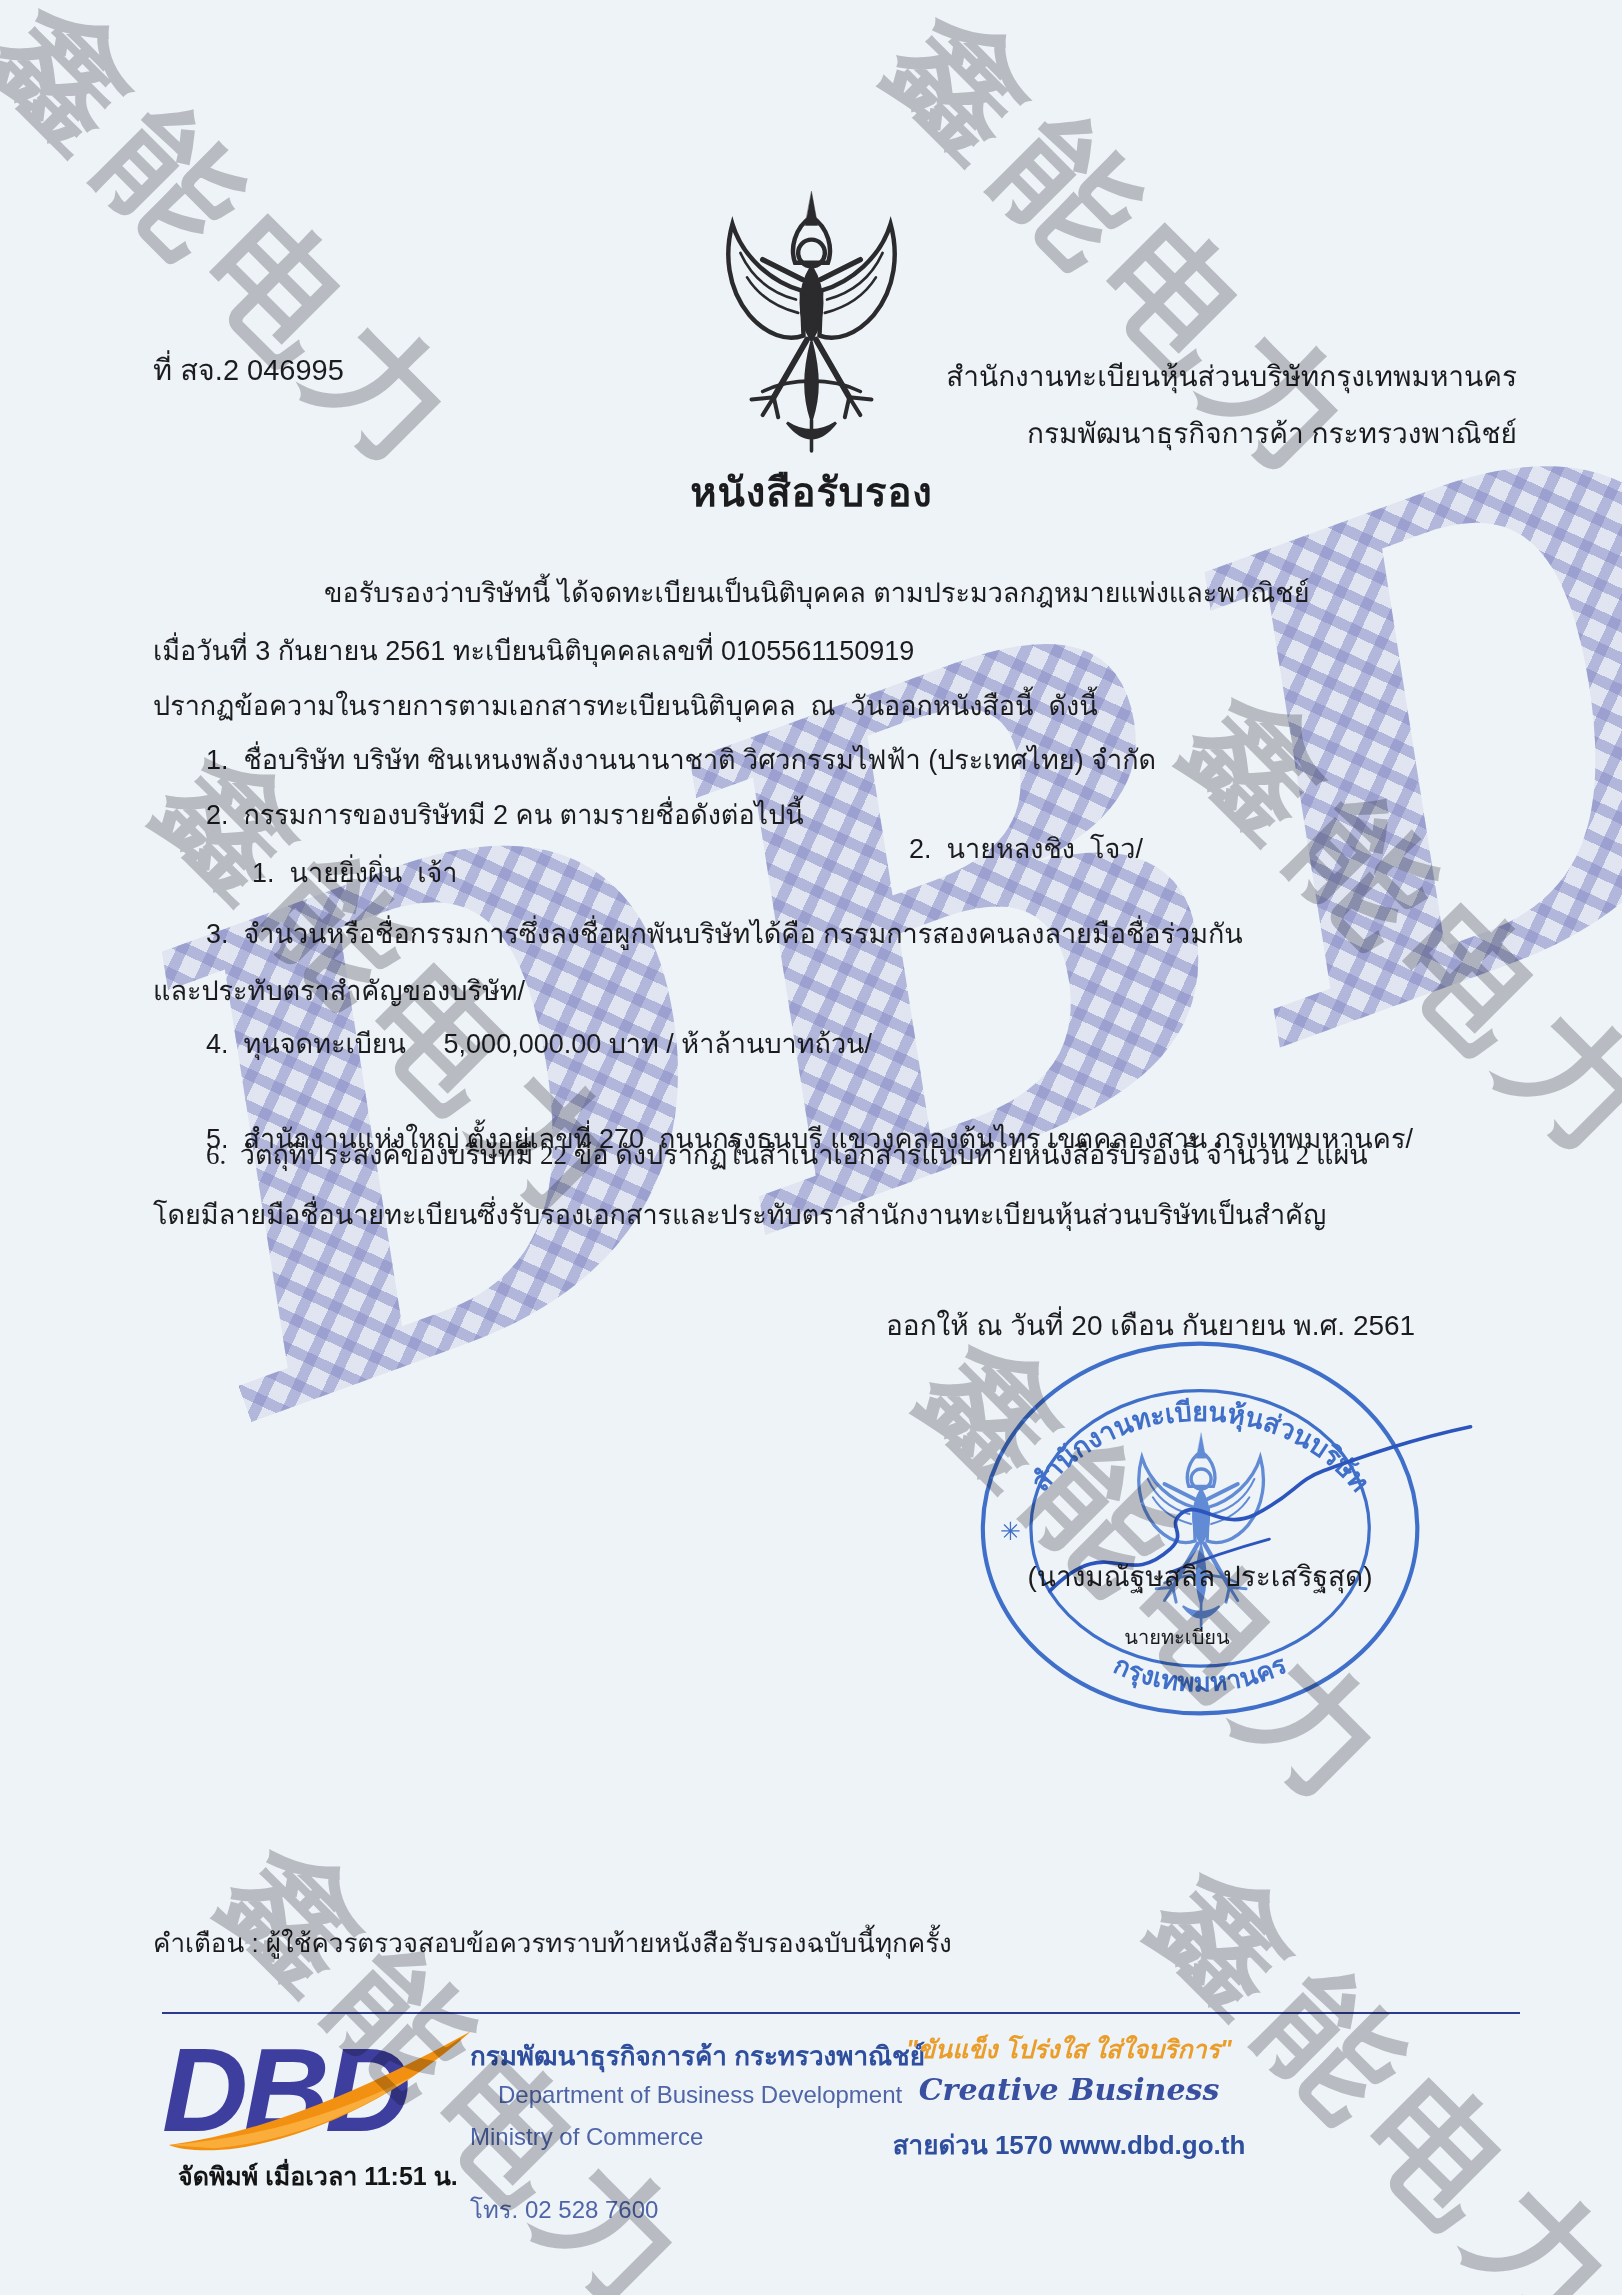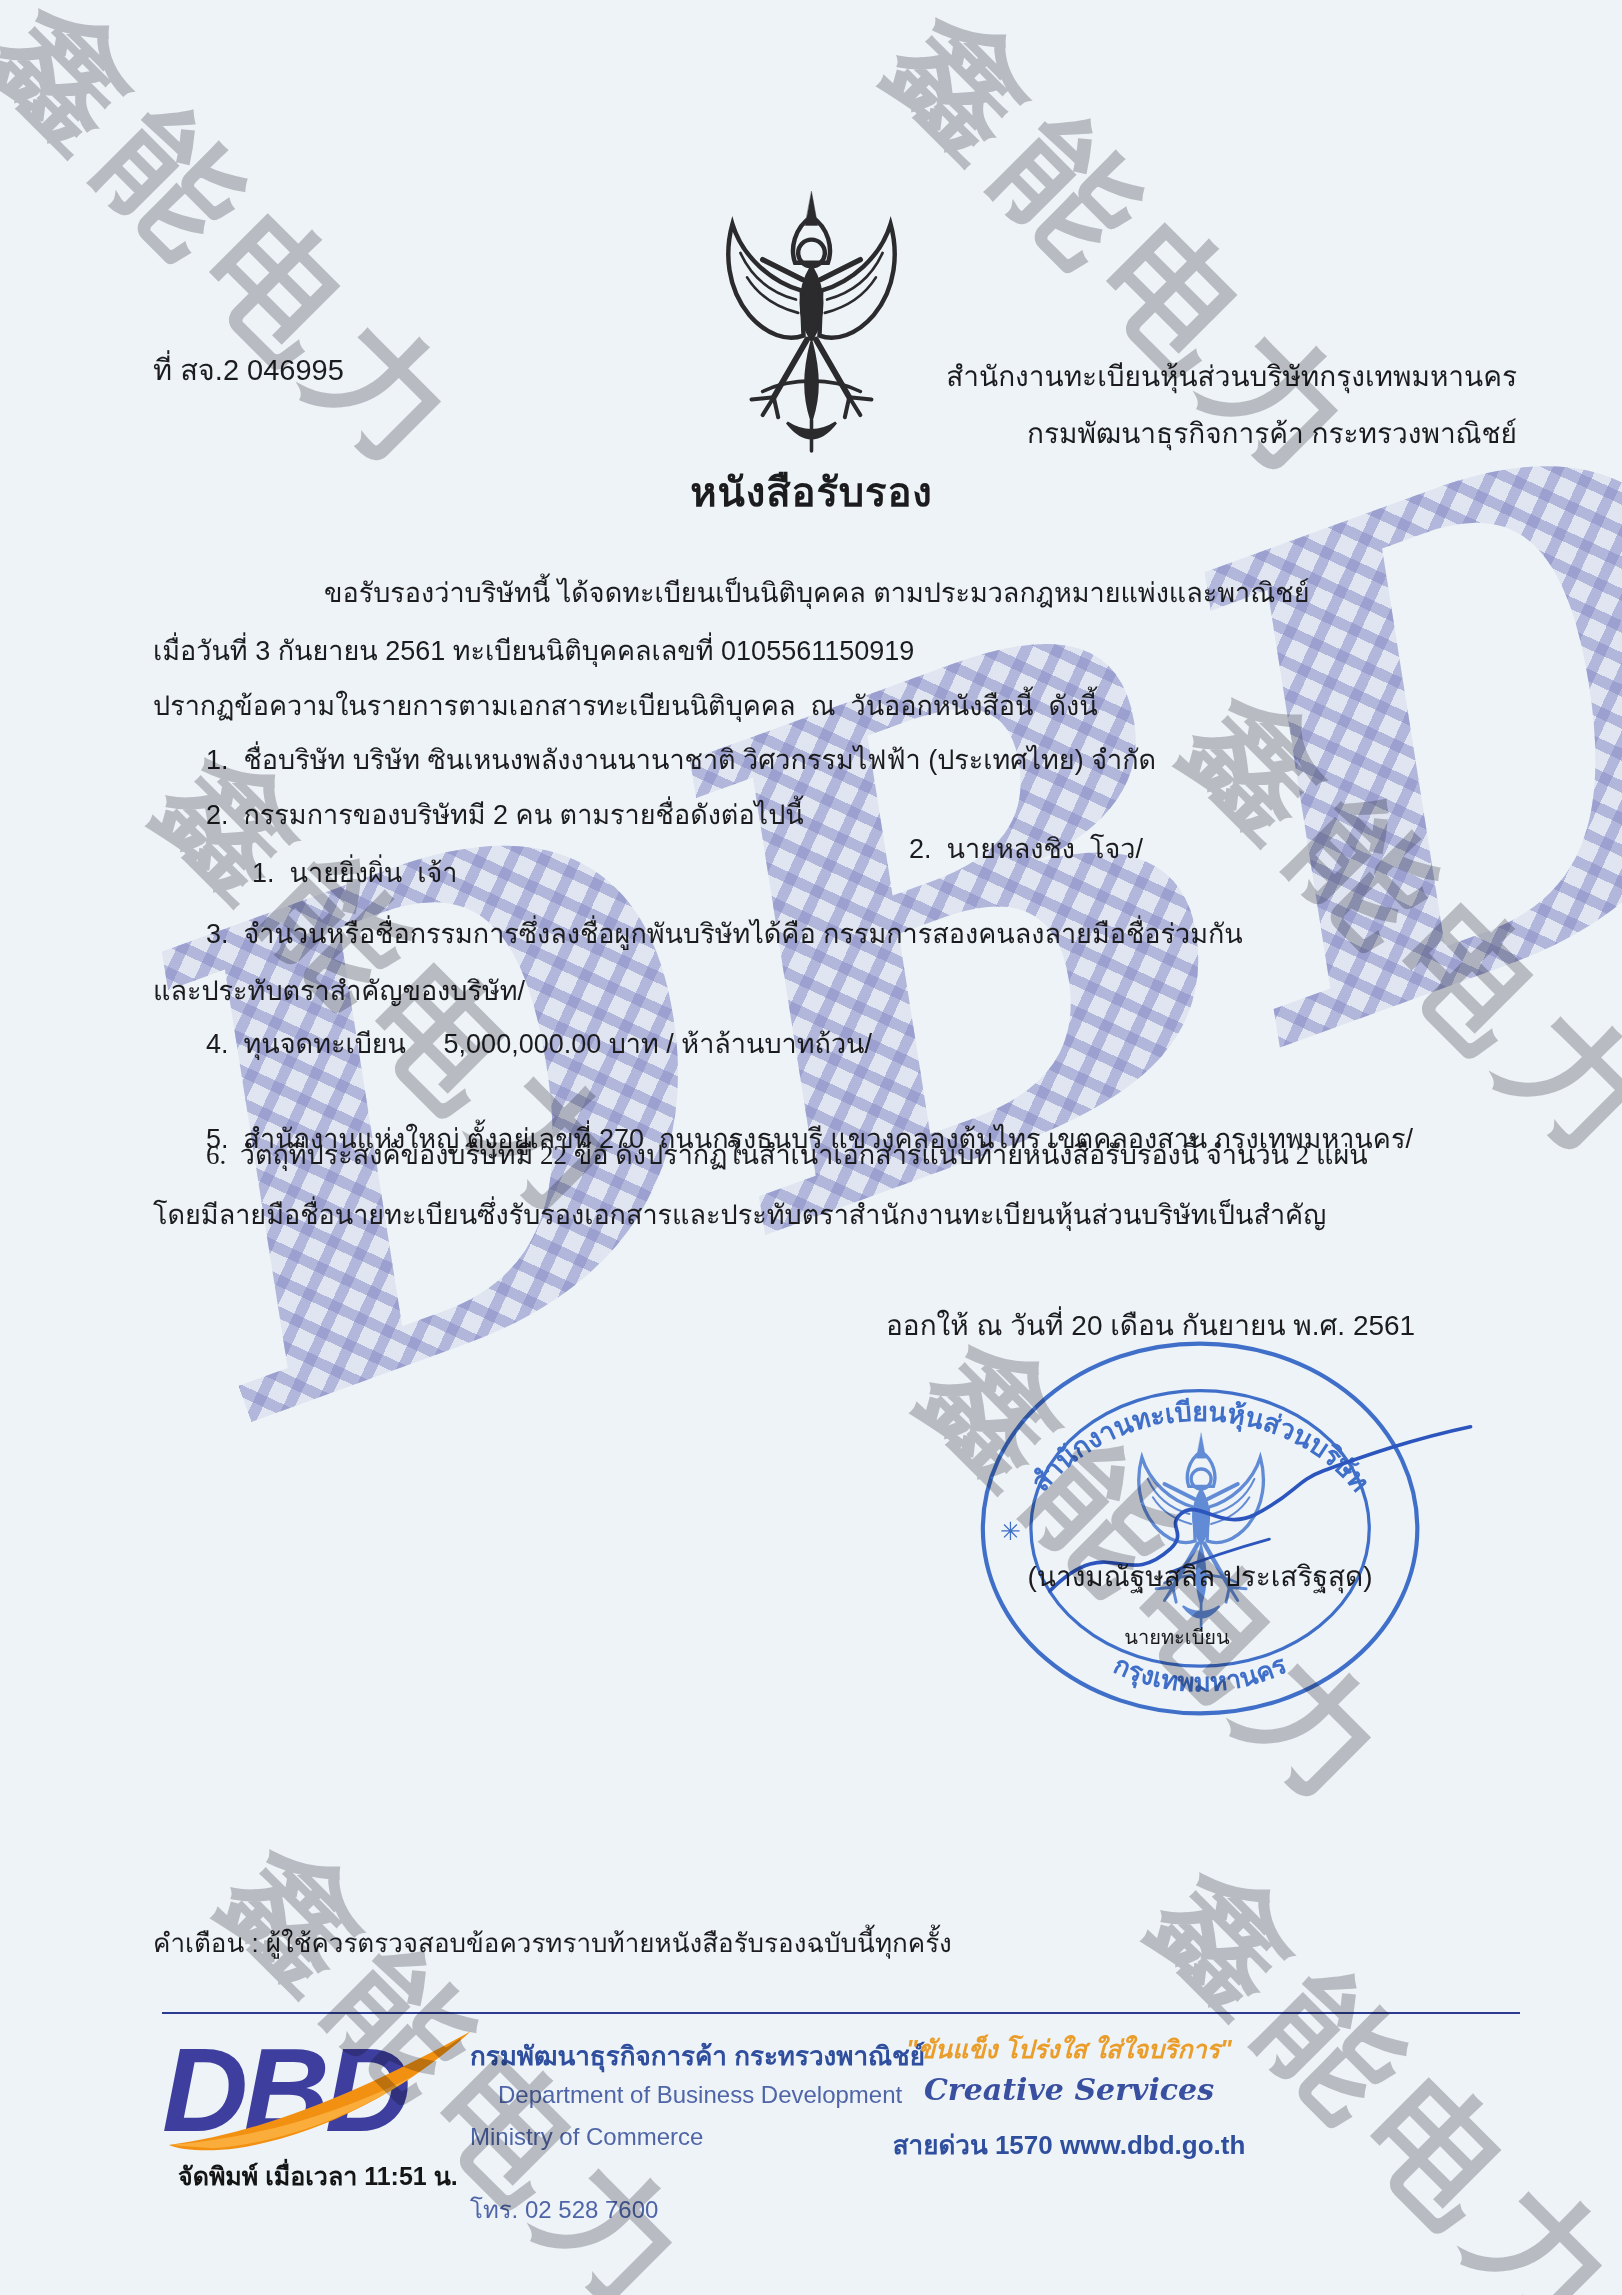--- a/index.html
+++ b/index.html
@@ -142,17 +142,17 @@
     <path d="M15 268 C 200 253 380 203 545 118 C 405 213 242 265 112 275 Z" fill="#fbb040" opacity="0.9"></path>
   </svg>
   <div class="abs print-time">จัดพิมพ์ เมื่อเวลา 11:51 น.</div>
 
   <div class="abs dept-th">กรมพัฒนาธุรกิจการค้า กระทรวงพาณิชย์</div>
   <div class="abs dept-en" style="left:470px;top:2081px;margin-left:28px;">Department of Business Development</div>
   <div class="abs dept-en" style="left:470px;top:2123px;">Ministry of Commerce</div>
   <div class="abs dept-en phone">โทร. 02 528 7600</div>
 
   <div class="abs slogan-th">"ขันแข็ง โปร่งใส ใส่ใจบริการ"</div>
-  <div class="abs slogan-en">Creative Services</div>
+  <div class="abs slogan-en">Creative Business</div>
   <div class="abs hotline">สายด่วน 1570 www.dbd.go.th</div>
 
 </div>
 
 
 </body></html>

